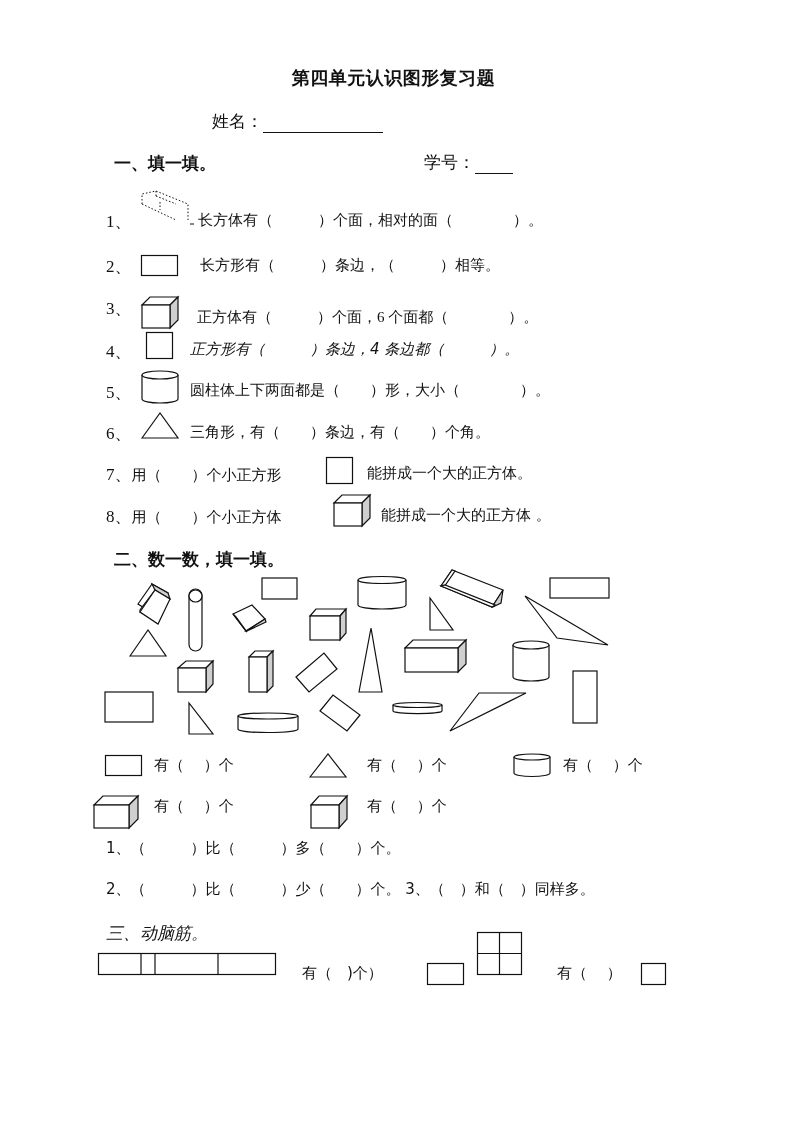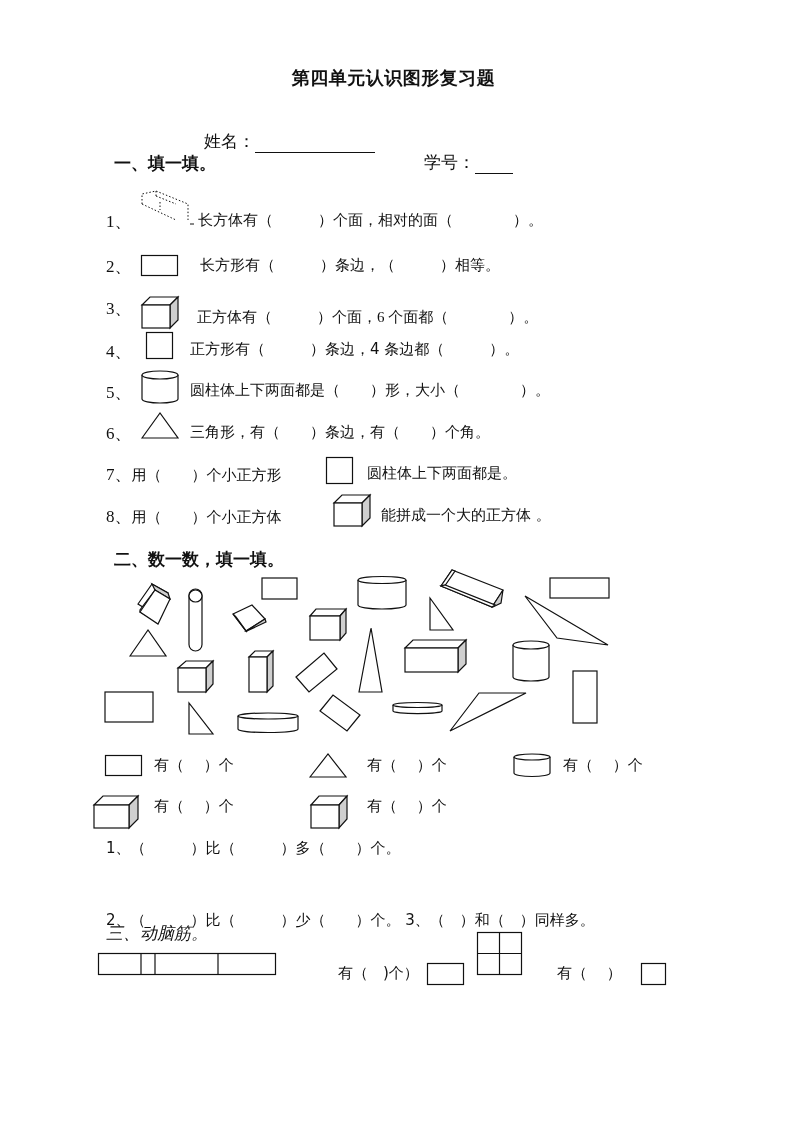--- a/index.html
+++ b/index.html
@@ -17,21 +17,21 @@
   svg { position:absolute; overflow:visible; }
   .ln { fill:#fff; stroke:#111; stroke-width:1.2; }
   .sh { fill:#cfcfcf; stroke:#111; stroke-width:1.2; }
   .dot { fill:none; stroke:#111; stroke-width:1; stroke-dasharray:1.5 2; }
 </style>
 </head>
 <body>
 
 <div class="abs title">第四单元认识图形复习题</div>
 
-<div class="abs nameline" style="left:204px;margin-top:20px;">
+<div class="abs nameline" style="left:212px;">
   <span>姓名：</span><span class="uline" style="width:120px;"></span>
 </div>
 <div class="abs nameline" style="left:424px;margin-top:41px;">
   <span>学号：</span><span class="uline" style="width:38px;"></span>
 </div>
 
 <div class="abs sec" style="top:152px;">一、填一填。</div>
 
 <div class="abs q" style="top:210px;">
   <span class="num">1、</span>
@@ -63,21 +63,21 @@
   <rect class="ln" x="1" y="9" width="28" height="23"></rect>
 </svg>
 <div class="abs txt" style="left:197px;top:308px;font-family:Liberation Serif, serif;">正方体有（　　　）个面，6 个面都（　　　　）。</div>
 
 <div class="abs q" style="top:340px;">
   <span class="num">4、</span>
 </div>
 <svg style="left:146px;top:332px;" width="28" height="28">
   <rect class="ln" x="0.5" y="0.5" width="26" height="26"></rect>
 </svg>
-<div class="abs txt" style="left:190px;top:340px;">正方形有（　　　）条边，4 条边都（　　　）。</div>
+<div class="abs txt" style="left:190px;top:340px;font-style:italic;">正方形有（　　　）条边，4 条边都（　　　）。</div>
 
 <div class="abs q" style="top:381px;">
   <span class="num">5、</span>
 </div>
 <svg style="left:141px;top:370px;" width="40" height="34">
   <path class="ln" d="M1,5 L1,29 A18,4 0 0 0 37,29 L37,5"></path>
   <ellipse class="ln" cx="19" cy="5" rx="18" ry="4"></ellipse>
 </svg>
 <div class="abs txt" style="left:190px;top:381px;">圆柱体上下两面都是（　　）形，大小（　　　　）。</div>
 
@@ -88,21 +88,21 @@
   <polygon class="ln" points="1,26 19,1 37,26"></polygon>
 </svg>
 <div class="abs txt" style="left:190px;top:423px;">三角形，有（　　）条边，有（　　）个角。</div>
 
 <div class="abs q" style="top:463px;">
   <span class="num">7、</span><span class="txt">用（　　）个小正方形</span>
 </div>
 <svg style="left:326px;top:457px;" width="28" height="28">
   <rect class="ln" x="0.5" y="0.5" width="26" height="26"></rect>
 </svg>
-<div class="abs txt" style="left:367px;top:464px;">圆柱体上下两面都是。</div>
+<div class="abs txt" style="left:367px;top:464px;">能拼成一个大的正方体。</div>
 
 <div class="abs q" style="top:505px;">
   <span class="num">8、</span><span class="txt">用（　　）个小正方体</span>
 </div>
 <svg style="left:333px;top:494px;" width="40" height="34">
   <polygon class="ln" points="1,9 9,1 37,1 29,9"></polygon>
   <polygon class="sh" points="29,9 37,1 37,24 29,32"></polygon>
   <rect class="ln" x="1" y="9" width="28" height="23"></rect>
 </svg>
 <div class="abs txt" style="left:381px;top:506px;">能拼成一个大的正方体 。</div>
@@ -229,32 +229,32 @@
 <div class="abs txt" style="left:154px;top:797px;">有（　 ）个</div>
 
 <svg style="left:310px;top:795px;" width="40" height="36">
   <polygon class="ln" points="1,10 9,1 37,1 29,10"></polygon>
   <polygon class="sh" points="29,10 37,1 37,24 29,33"></polygon>
   <rect class="ln" x="1" y="10" width="28" height="23"></rect>
 </svg>
 <div class="abs txt" style="left:367px;top:797px;">有（　 ）个</div>
 
 <div class="abs txt" style="left:106px;top:839px;">1、（　　　）比（　　　）多（　　）个。</div>
-<div class="abs txt" style="left:106px;top:880px;margin-top:31px;">2、（　　　）比（　　　）少（　　）个。 3、（　）和（　）同样多。</div>
+<div class="abs txt" style="left:106px;top:880px;">2、（　　　）比（　　　）少（　　）个。 3、（　）和（　）同样多。</div>
 
 <div class="abs sec3" style="top:922px;font-style:italic;">三、动脑筋。</div>
 
 <svg style="left:98px;top:953px;" width="180" height="24">
   <rect class="ln" x="0.5" y="0.5" width="177" height="21"></rect>
   <line x1="43" y1="0.5" x2="43" y2="21.5" stroke="#111" stroke-width="1.2"></line>
   <line x1="57" y1="0.5" x2="57" y2="21.5" stroke="#111" stroke-width="1.2"></line>
   <line x1="120" y1="0.5" x2="120" y2="21.5" stroke="#111" stroke-width="1.2"></line>
 </svg>
 
-<div class="abs txt" style="left:338px;top:964px;">有（　)个）</div>
+<div class="abs txt" style="left:302px;top:964px;">有（　)个）</div>
 <svg style="left:427px;top:963px;" width="38" height="23">
   <rect class="ln" x="0.5" y="0.5" width="36" height="21"></rect>
 </svg>
 
 <svg style="left:477px;top:932px;" width="46" height="44">
   <rect class="ln" x="0.5" y="0.5" width="44" height="42"></rect>
   <line x1="22.5" y1="0.5" x2="22.5" y2="42.5" stroke="#111" stroke-width="1.2"></line>
   <line x1="0.5" y1="21.5" x2="44.5" y2="21.5" stroke="#111" stroke-width="1.2"></line>
 </svg>
 

